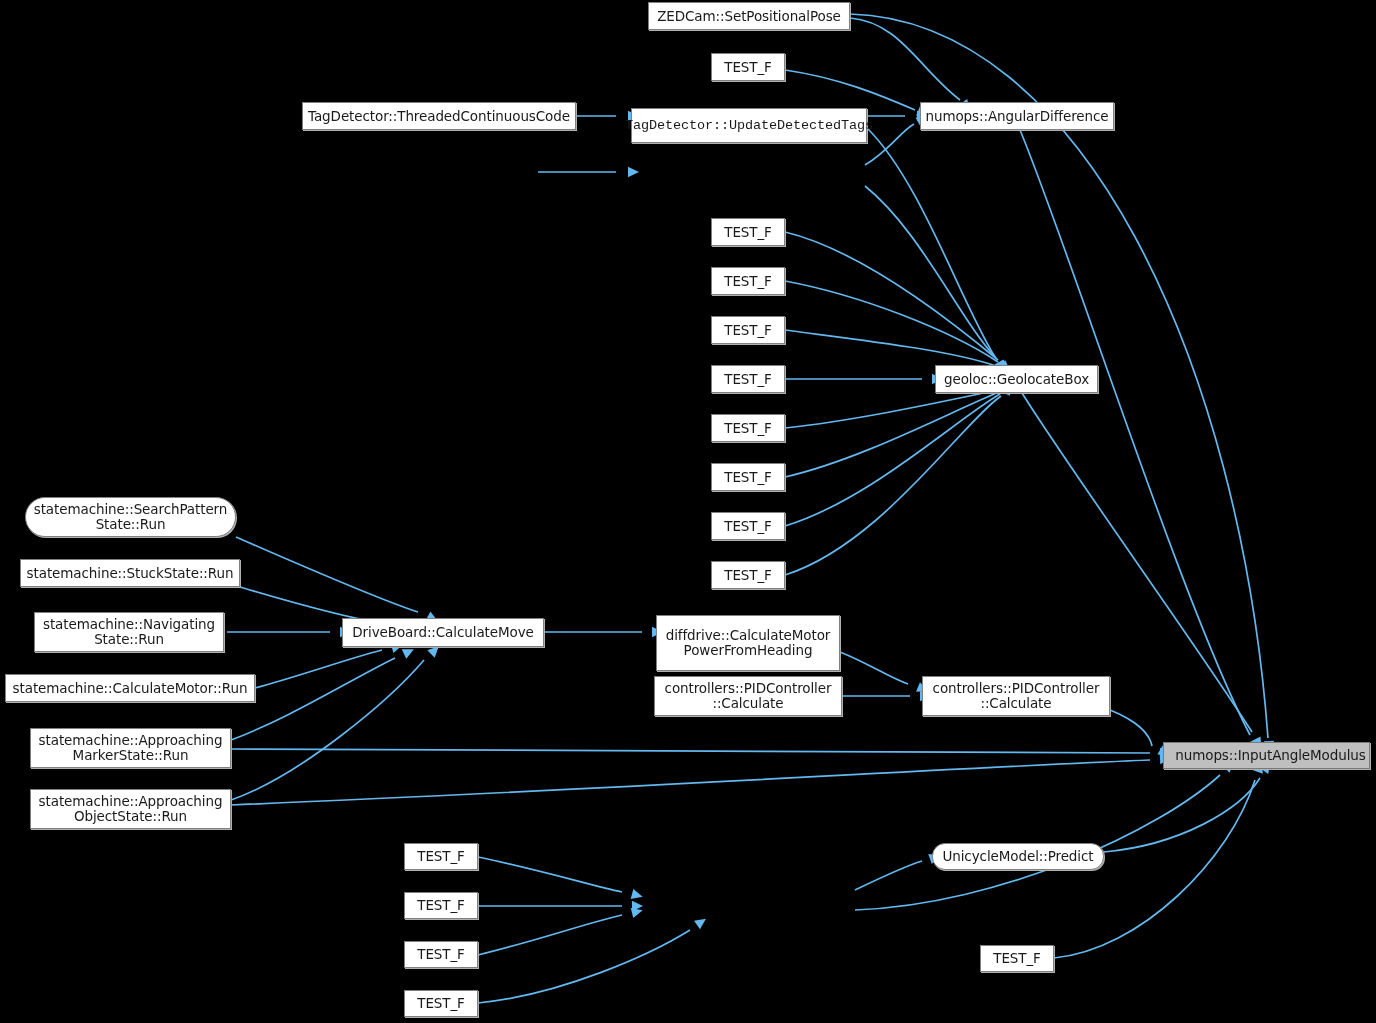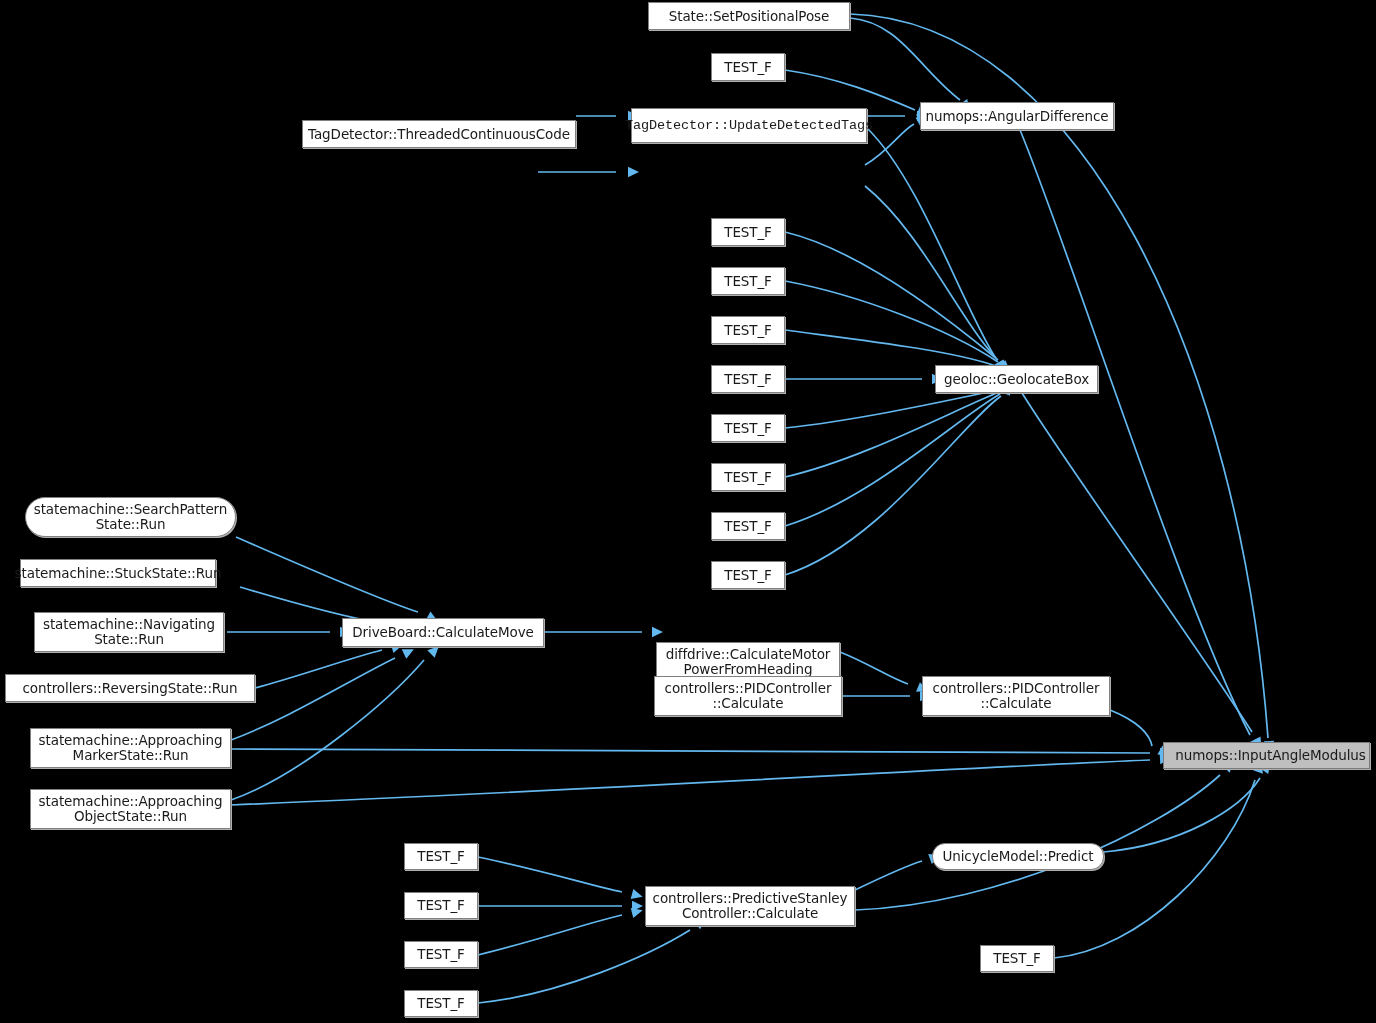--- a/index.html
+++ b/index.html
@@ -91,26 +91,26 @@
       <path d="M 855,890 C 880,878 905,866 922,861" fill="none" stroke="#63b8ef" stroke-width="1.7"></path>
       <polygon points="0,-5.2 11,0 0,5.2" fill="#63b8ef" transform="translate(930,859) rotate(-20)"></polygon>
       <path d="M 855,910 C 1000,905 1160,830 1220,775" fill="none" stroke="#63b8ef" stroke-width="1.7"></path>
       <polygon points="0,-5.2 11,0 0,5.2" fill="#63b8ef" transform="translate(1226,769) rotate(-42)"></polygon>
       <path d="M 1104,852 C 1180,845 1240,810 1260,778" fill="none" stroke="#63b8ef" stroke-width="1.7"></path>
       <polygon points="0,-5.2 11,0 0,5.2" fill="#63b8ef" transform="translate(1264,771) rotate(-55)"></polygon>
       <path d="M 1054,958 C 1140,950 1230,860 1255,780" fill="none" stroke="#63b8ef" stroke-width="1.7"></path>
       <polygon points="0,-5.2 11,0 0,5.2" fill="#63b8ef" transform="translate(1258,772) rotate(-70)"></polygon>
     </svg>
 <div class="node" style="left: 648px; top: 2px; width: 202px; height: 28px;">
-      <span>State::SetPositionalPose</span>
+      <span>ZEDCam::SetPositionalPose</span>
     </div>
     <div class="node" style="left: 711px; top: 53px; width: 74px; height: 28px;">
       <span>TEST_F</span>
     </div>
-    <div class="node" style="left: 302px; top: 120px; width: 274px; height: 28px;">
+    <div class="node" style="left: 302px; top: 102px; width: 274px; height: 28px;">
       <span>TagDetector::ThreadedContinuousCode</span>
     </div>
     <div class="node" style="left: 631px; top: 108px; width: 236px; height: 35px; font-family: Liberation Mono, monospace;">
       <span>TagDetector::UpdateDetectedTags</span>
     </div>
     <div class="node" style="left: 920px; top: 102px; width: 194px; height: 28px;">
       <span>numops::AngularDifference</span>
     </div>
     <div class="node" style="left: 711px; top: 218px; width: 74px; height: 28px;">
       <span>TEST_F</span>
@@ -136,42 +136,42 @@
     <div class="node" style="left: 711px; top: 512px; width: 74px; height: 28px;">
       <span>TEST_F</span>
     </div>
     <div class="node" style="left: 711px; top: 561px; width: 74px; height: 28px;">
       <span>TEST_F</span>
     </div>
     <div class="node" style="left: 25px; top: 497px; width: 211px; height: 40px; border-radius: 20px;">
       <span>statemachine::SearchPattern
 State::Run</span>
     </div>
-    <div class="node" style="left: 20px; top: 559px; width: 196px; height: 28px;">
+    <div class="node" style="left: 20px; top: 559px; width: 220px; height: 28px;">
       <span>statemachine::StuckState::Run</span>
     </div>
     <div class="node" style="left: 34px; top: 612px; width: 190px; height: 40px;">
       <span>statemachine::Navigating
 State::Run</span>
     </div>
     <div class="node" style="left: 5px; top: 674px; width: 250px; height: 28px;">
-      <span>controllers::ReversingState::Run</span>
+      <span>statemachine::CalculateMotor::Run</span>
     </div>
     <div class="node" style="left: 30px; top: 728px; width: 201px; height: 40px;">
       <span>statemachine::Approaching
 MarkerState::Run</span>
     </div>
     <div class="node" style="left: 30px; top: 789px; width: 201px; height: 40px;">
       <span>statemachine::Approaching
 ObjectState::Run</span>
     </div>
     <div class="node" style="left: 342px; top: 618px; width: 202px; height: 29px;">
       <span>DriveBoard::CalculateMove</span>
     </div>
-    <div class="node" style="left: 656px; top: 642px; width: 184px; height: 40px;">
+    <div class="node" style="left: 656px; top: 615px; width: 184px; height: 56px;">
       <span>diffdrive::CalculateMotor
 PowerFromHeading</span>
     </div>
     <div class="node" style="left: 654px; top: 676px; width: 188px; height: 40px;">
       <span>controllers::PIDController
 ::Calculate</span>
     </div>
     <div class="node" style="left: 922px; top: 676px; width: 188px; height: 40px;">
       <span>controllers::PIDController
 ::Calculate</span>
@@ -184,23 +184,19 @@
     </div>
     <div class="node" style="left: 404px; top: 892px; width: 74px; height: 27px;">
       <span>TEST_F</span>
     </div>
     <div class="node" style="left: 404px; top: 941px; width: 74px; height: 27px;">
       <span>TEST_F</span>
     </div>
     <div class="node" style="left: 404px; top: 990px; width: 74px; height: 27px;">
       <span>TEST_F</span>
     </div>
-    <div class="node" style="left: 645px; top: 886px; width: 210px; height: 40px;">
-      <span>controllers::PredictiveStanley
-Controller::Calculate</span>
-    </div>
     <div class="node" style="left: 932px; top: 843px; width: 172px; height: 27px; border-radius: 13px;">
       <span>UnicycleModel::Predict</span>
     </div>
     <div class="node" style="left: 980px; top: 945px; width: 74px; height: 27px;">
       <span>TEST_F</span>
     </div>
   </div>
 
 </body></html>

